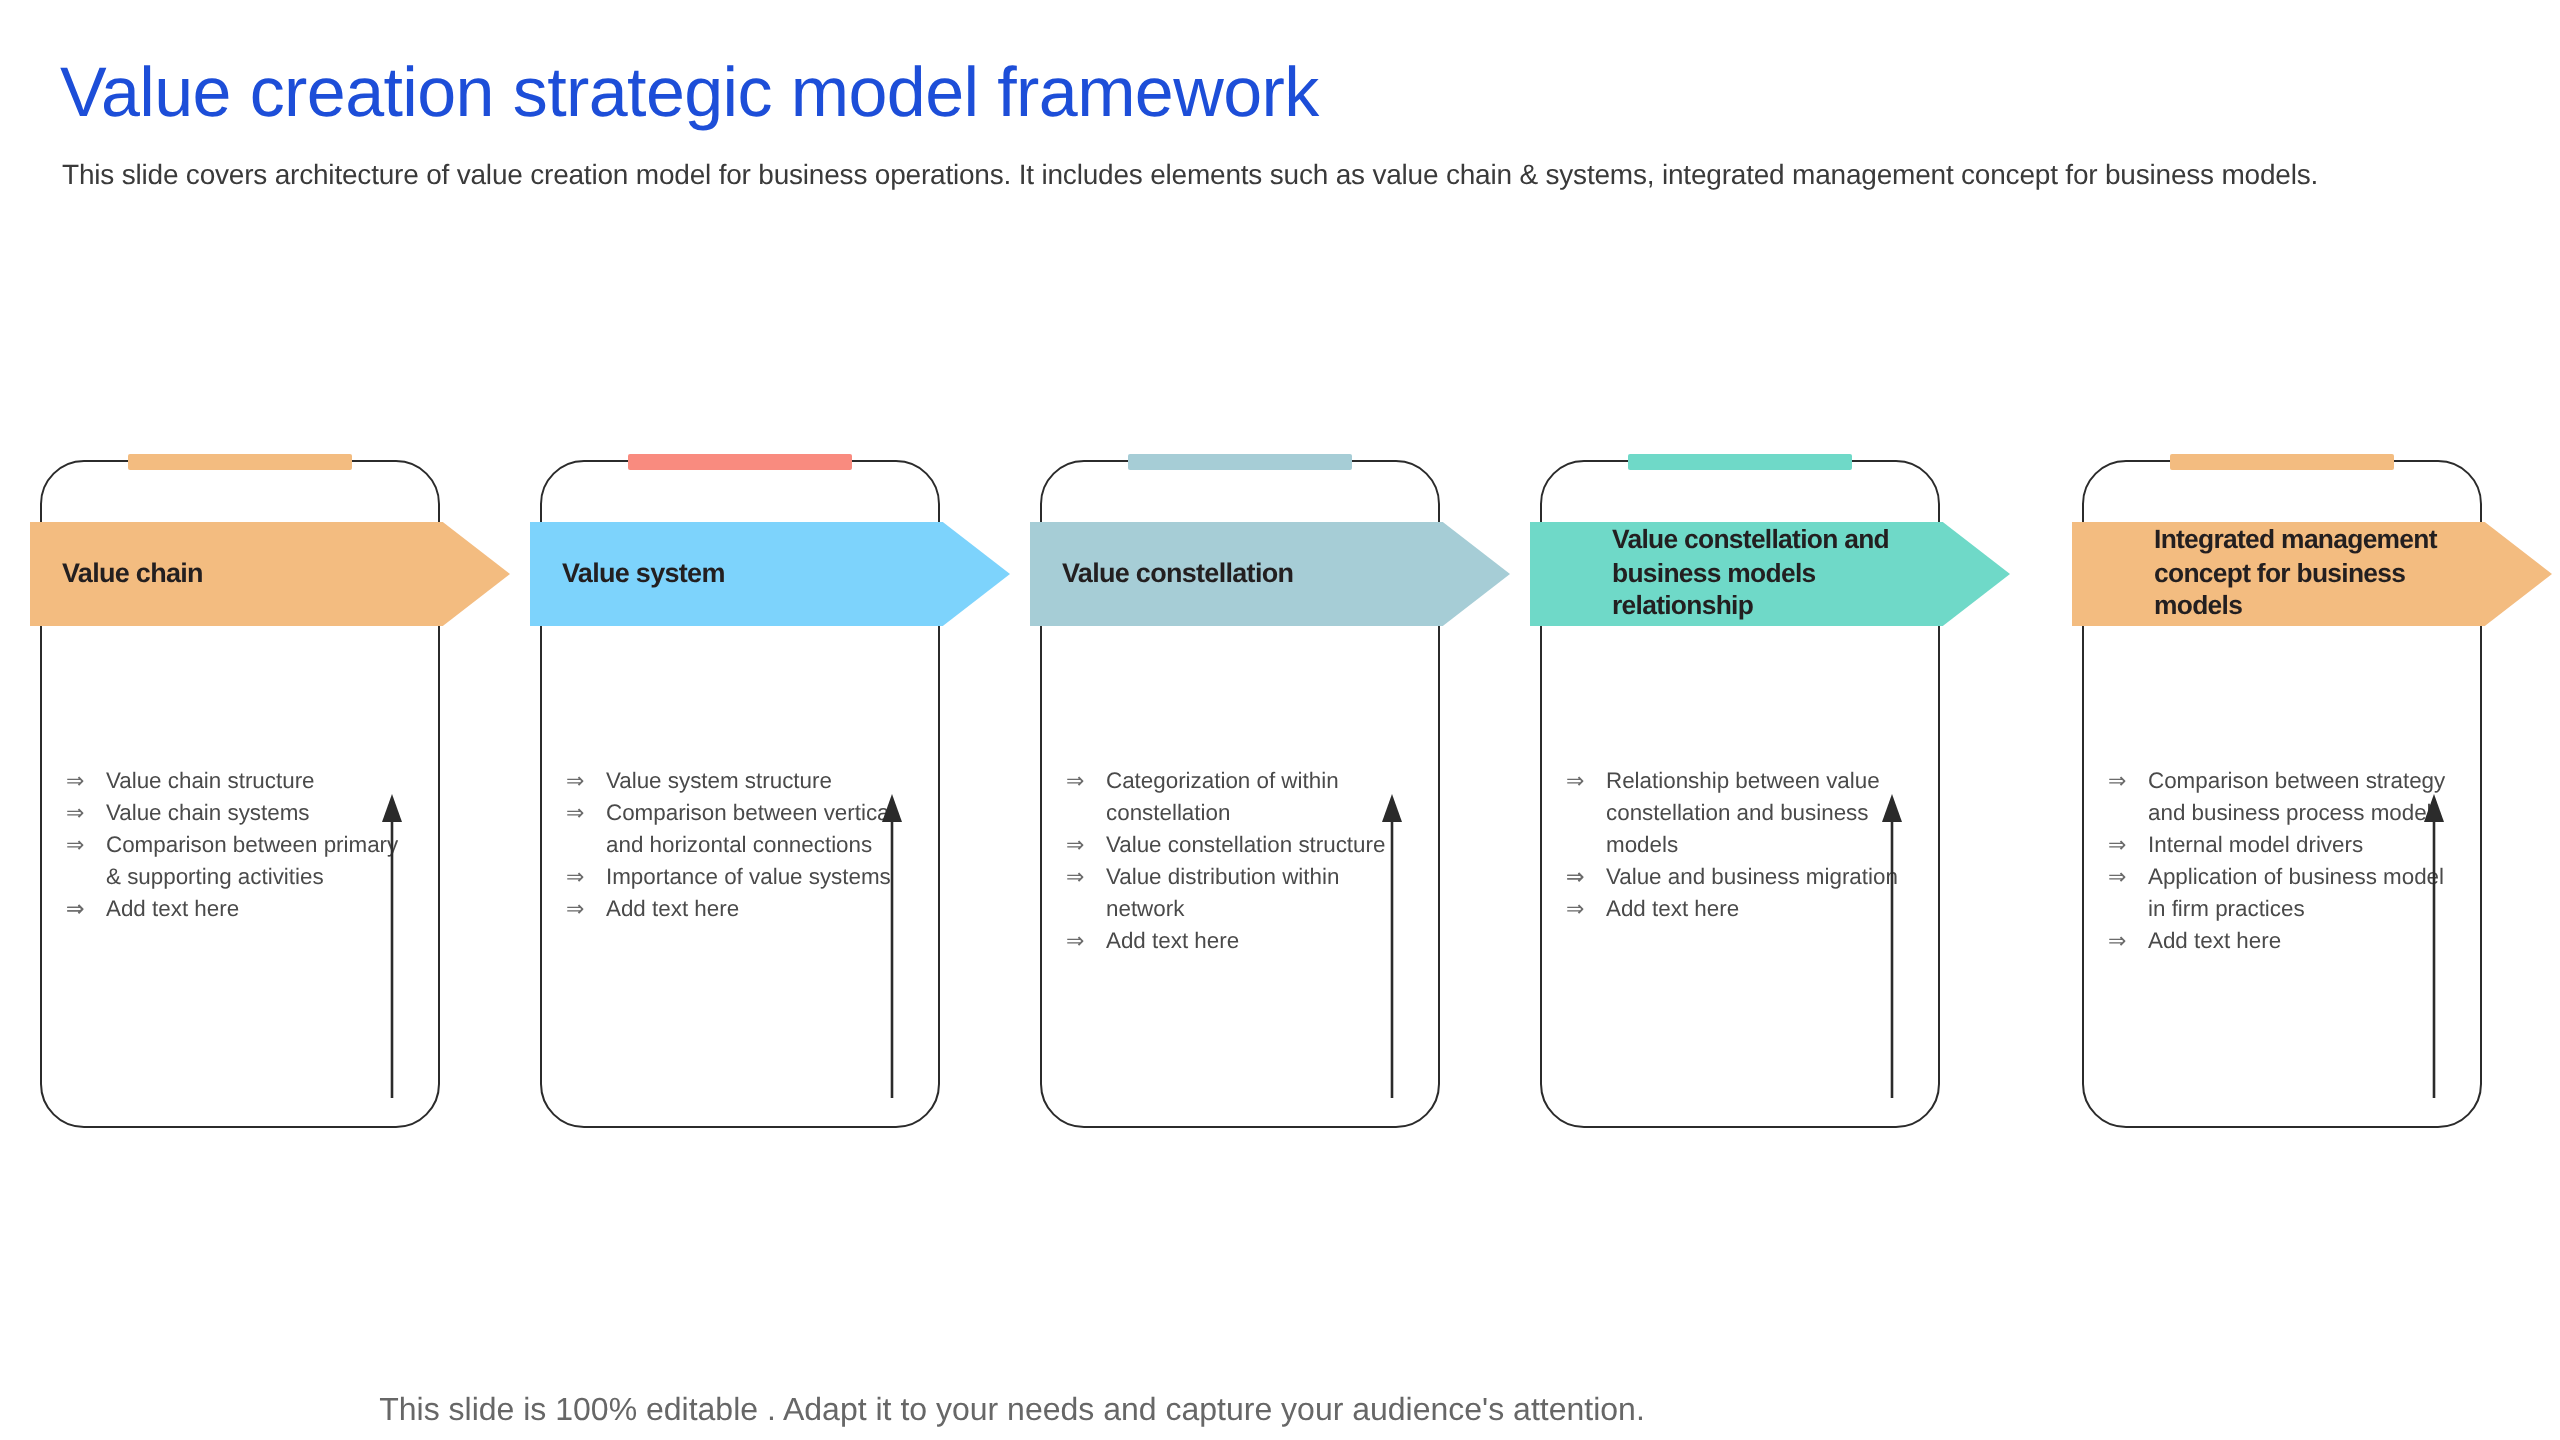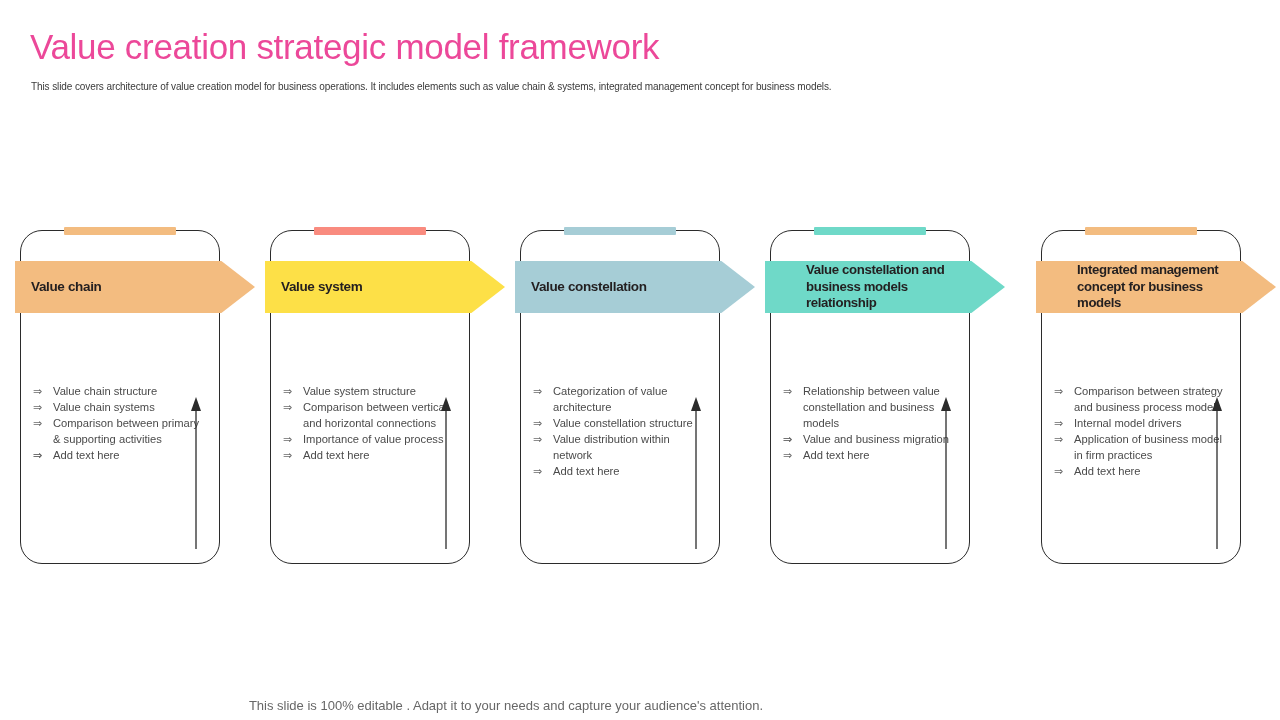--- a/index.html
+++ b/index.html
@@ -27,29 +27,29 @@
 
   
   .slide-title {
     position: absolute;
     left: 30px;
     top: 26px;
     font-size: 35px;
     line-height: 42px;
     font-weight: 400;
     letter-spacing: -0.3px;
-    color: #ec4899;
+    color: #1d4ed8;
     white-space: nowrap;
   }
   .slide-subtitle {
     position: absolute;
     left: 31px;
     top: 80px;
     width: 1060px;
-    font-size: 10px;
+    font-size: 14px;
     line-height: 14px;
     font-weight: 400;
     color: #3a3a3a;
     letter-spacing: -0.1px;
     white-space: nowrap;
   }
 
   
   .cards {
     position: absolute;
@@ -146,21 +146,21 @@
     pointer-events: none;
   }
 
   
   .slide-footer {
     position: absolute;
     left: 0;
     top: 698px;
     width: 1012px;
     text-align: center;
-    font-size: 13px;
+    font-size: 16px;
     line-height: 15px;
     color: #676767;
   }
 </style>
 </head>
 <body>
 
 <div class="slide">
 
   <div class="slide-title">Value creation strategic model framework</div>
@@ -180,41 +180,41 @@
           <li><span class="bullet-icon">⇒</span></li>
           <li><span class="bullet-icon">⇒</span><span>Add text here</span></li>
         </ul>
         <div class="card-arrow"><svg width="14" height="152" viewBox="0 0 14 152" xmlns="http://www.w3.org/2000/svg">
             <line x1="7" y1="152" x2="7" y2="12" stroke="#2b2b2b" stroke-width="1.3"></line>
             <polygon points="7,0 12,14 2,14" fill="#2b2b2b"></polygon>
           </svg></div>
       </div>
       <div class="card" style="left: 270px;">
         <div class="card-tab" style="background: rgb(249, 139, 127);"></div>
-        <div class="card-banner" style="background: #fde047;">
+        <div class="card-banner" style="background: #7dd3fc;">
           <span class="card-banner-text">Value system</span>
         </div>
         <ul class="card-list">
           <li><span class="bullet-icon">⇒</span><span>Value system structure</span></li>
           <li><span class="bullet-icon">⇒</span><span>Comparison between vertical and horizontal connections</span></li>
-          <li><span class="bullet-icon">⇒</span><span>Importance of value process</span></li>
+          <li><span class="bullet-icon">⇒</span><span>Importance of value systems</span></li>
           <li><span class="bullet-icon">⇒</span><span>Add text here</span></li>
         </ul>
         <div class="card-arrow"><svg width="14" height="152" viewBox="0 0 14 152" xmlns="http://www.w3.org/2000/svg">
             <line x1="7" y1="152" x2="7" y2="12" stroke="#2b2b2b" stroke-width="1.3"></line>
             <polygon points="7,0 12,14 2,14" fill="#2b2b2b"></polygon>
           </svg></div>
       </div>
       <div class="card" style="left: 520px;">
         <div class="card-tab" style="background: rgb(166, 205, 214);"></div>
         <div class="card-banner" style="background: rgb(166, 205, 214);">
           <span class="card-banner-text">Value constellation</span>
         </div>
         <ul class="card-list">
-          <li><span class="bullet-icon">⇒</span><span>Categorization of value architecture</span></li>
+          <li><span class="bullet-icon">⇒</span><span>Categorization of within constellation</span></li>
           <li><span class="bullet-icon">⇒</span><span>Value constellation structure</span></li>
           <li><span class="bullet-icon">⇒</span><span>Value distribution within network</span></li>
           <li><span class="bullet-icon">⇒</span><span>Add text here</span></li>
         </ul>
         <div class="card-arrow"><svg width="14" height="152" viewBox="0 0 14 152" xmlns="http://www.w3.org/2000/svg">
             <line x1="7" y1="152" x2="7" y2="12" stroke="#2b2b2b" stroke-width="1.3"></line>
             <polygon points="7,0 12,14 2,14" fill="#2b2b2b"></polygon>
           </svg></div>
       </div>
       <div class="card" style="left: 770px;">

